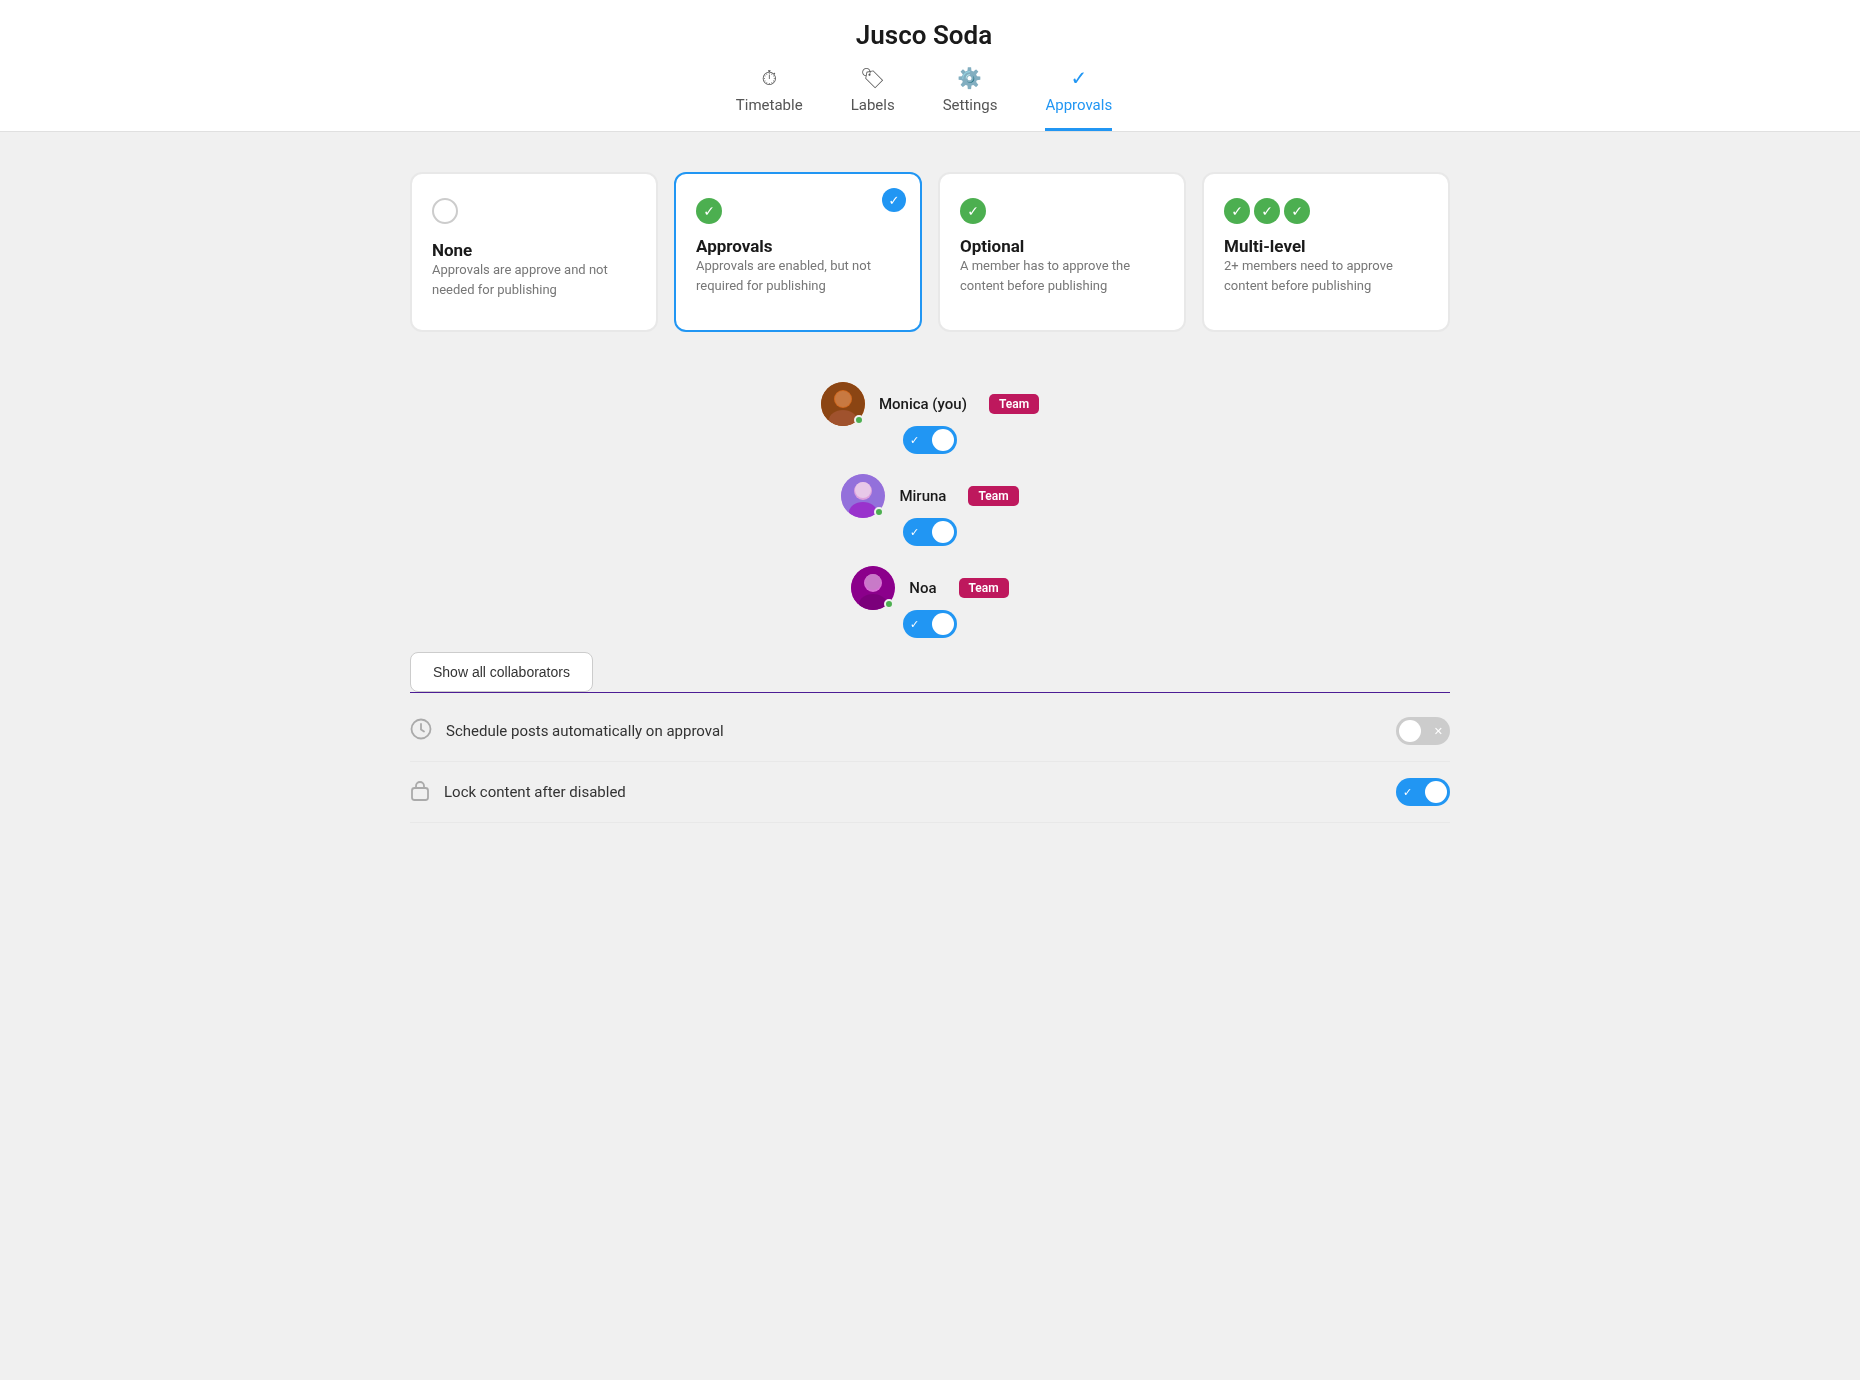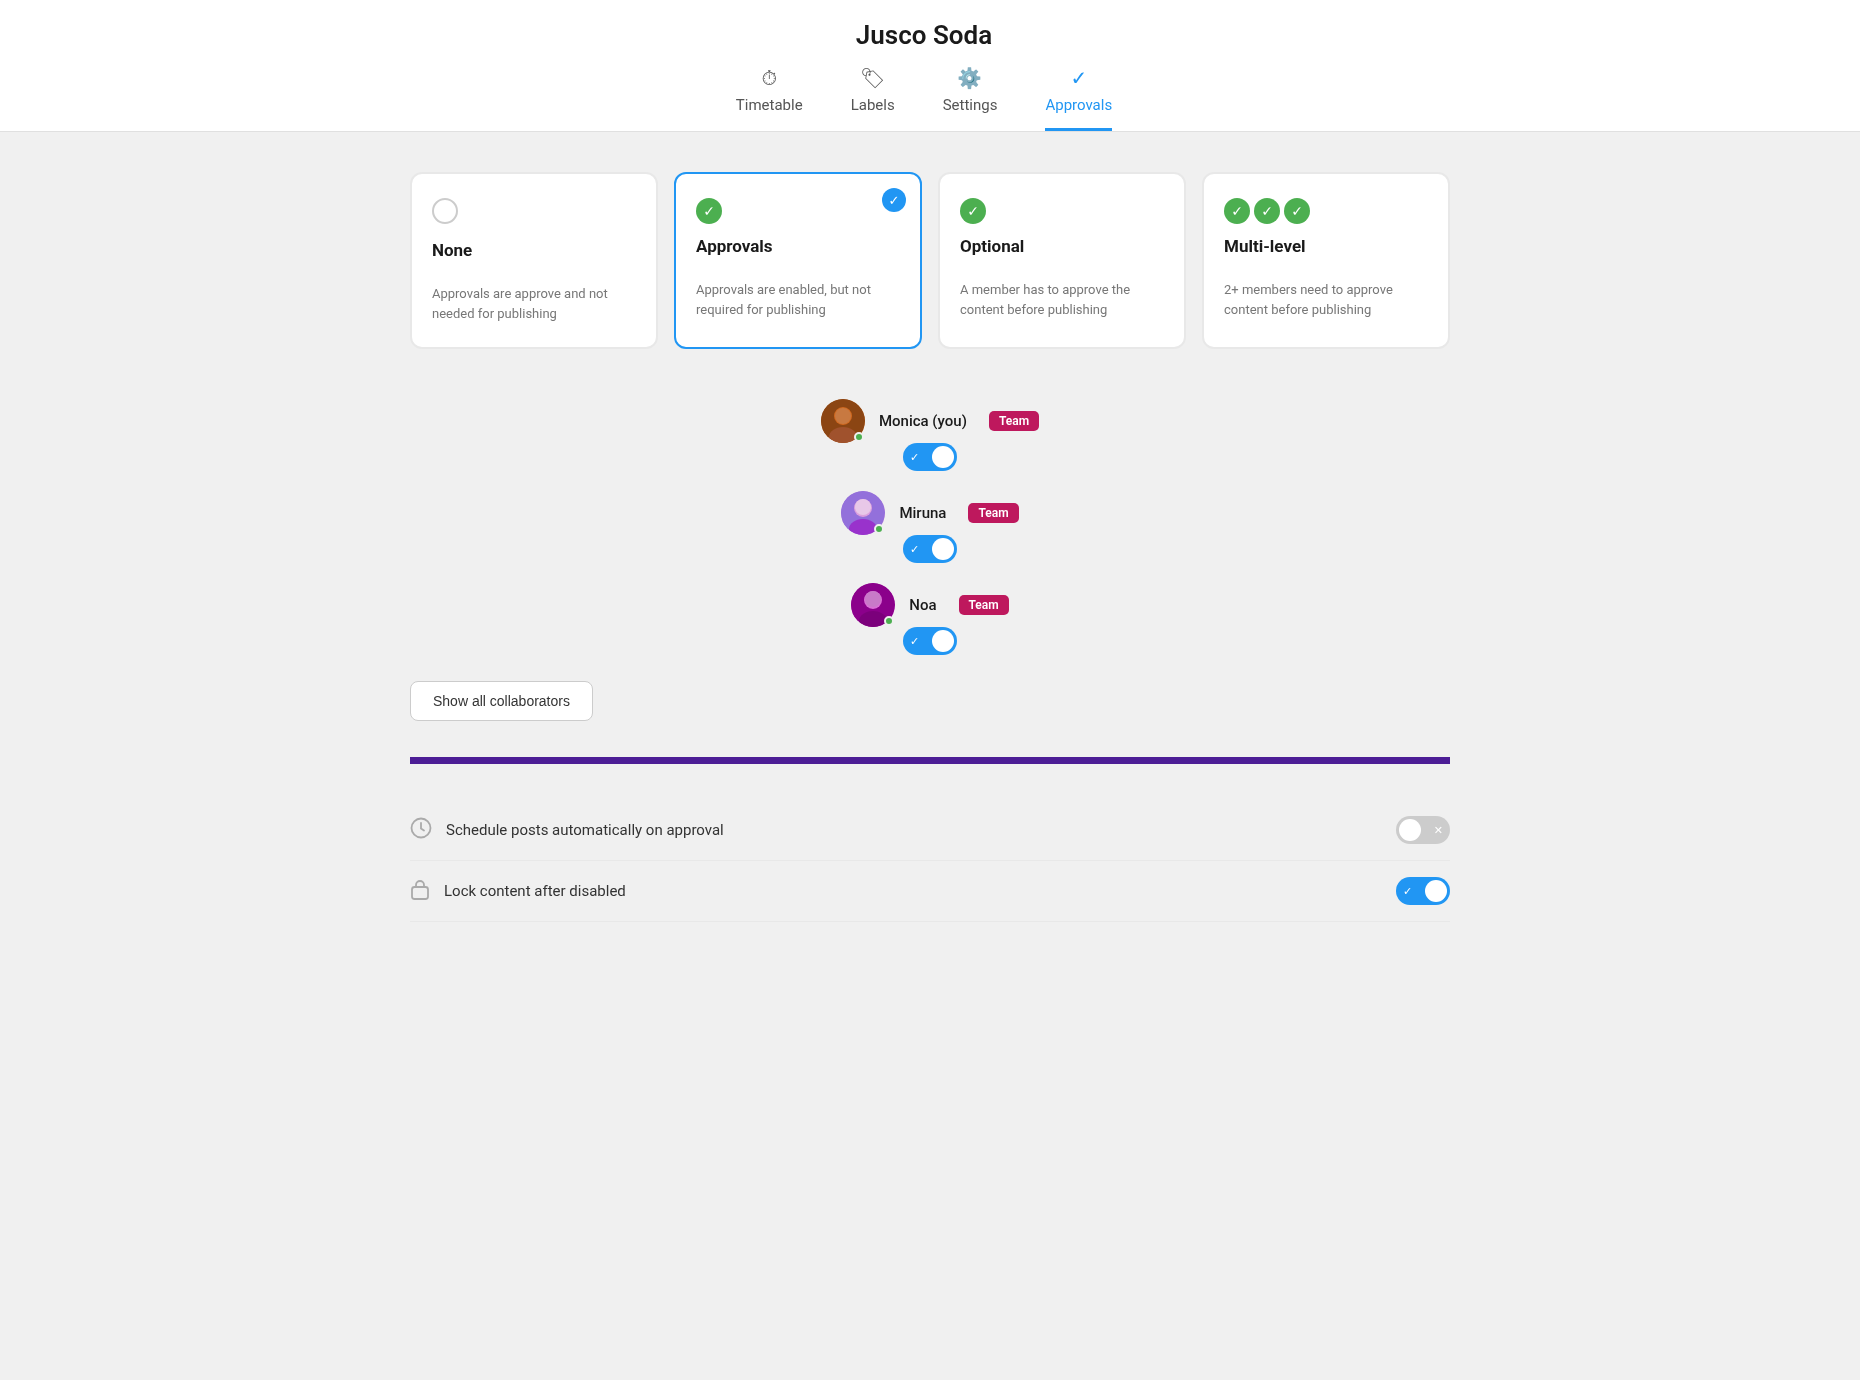--- a/index.html
+++ b/index.html
@@ -81,21 +81,21 @@
       color: #fff;
       font-size: 13px;
     }
     .card-icon {
       margin-bottom: 12px;
     }
     .card-title {
       font-size: 17px;
       font-weight: 700;
       color: #1a1a1a;
-      margin-bottom: 24px;
+      margin-bottom: 0;
     }
     .card-desc {
       font-size: 13px;
       color: #777;
       line-height: 1.5;
     }
     .green-check {
       width: 26px;
       height: 26px;
       background: #4CAF50;
@@ -226,34 +226,33 @@
     }
     .toggle-off .toggle-circle {
       width: 22px;
       height: 22px;
       background: #fff;
       border-radius: 50%;
       position: absolute;
       left: 3px;
     }
     .show-collaborators-btn {
-      margin-top: 16px;
+      margin-top: 4px;
       padding: 11px 22px;
       background: #fff;
       border: 1px solid #ccc;
       border-radius: 8px;
       font-size: 14px;
       font-weight: 500;
       color: #333;
       cursor: pointer;
     }
     .settings-section {
-      margin-top: 36px;
-      border-top: 7px solid #4c1d95;
-      padding-top: 36px;
+      border-top: 1px solid #4c1d95;
+      padding-top: 8px;
     }
     .setting-row {
       display: flex;
       align-items: center;
       justify-content: space-between;
       padding: 16px 0;
       border-bottom: 1px solid #e8e8e8;
     }
     .setting-left {
       display: flex;

